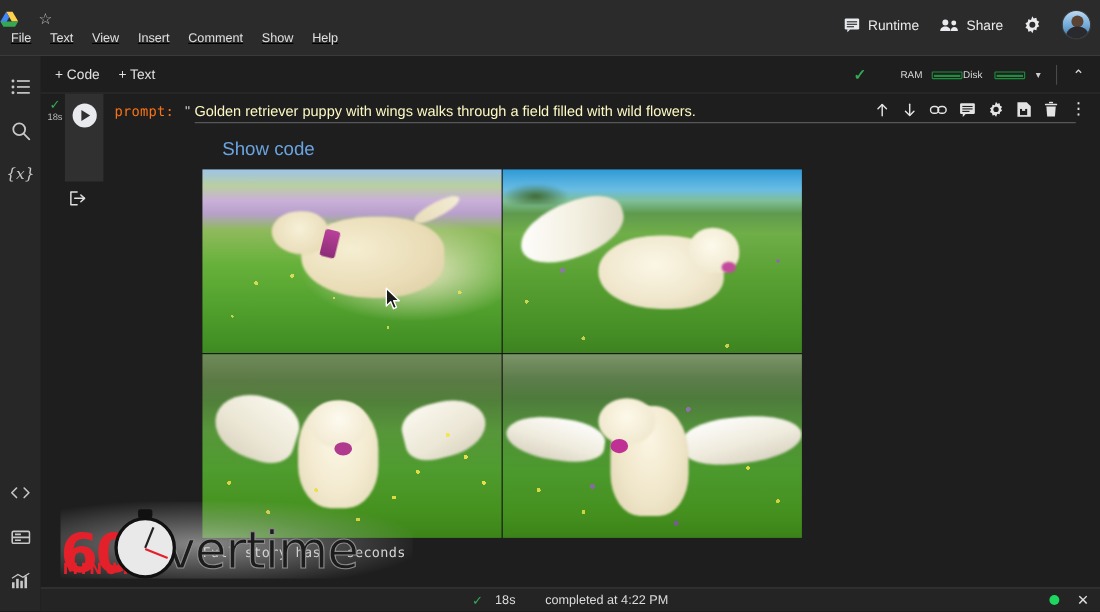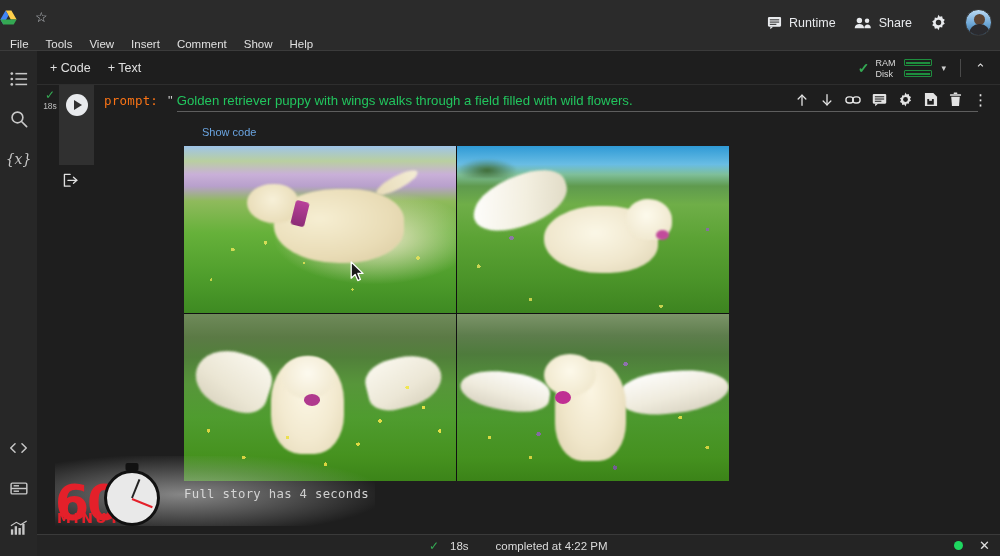--- a/index.html
+++ b/index.html
@@ -50,21 +50,21 @@
   .title-row { display: flex; align-items: center; height: 24px; }
   .drive-icon {
     width: 17px; height: 15px; margin-right: 7px;
     position: relative; flex: 0 0 17px;
   }
   .notebook-title {
     color: #e8eaed; font-size: 15.5px; letter-spacing: .1px;
     white-space: nowrap;
   }
   .star-icon { margin-left: 11px; color: #bdc1c6; font-size: 14px; line-height: 14px;}
-  .menu-row { display: flex; align-items: flex-end; height: 21px; padding-left: 10px; gap: 17px; }
+  .menu-row { display: flex; align-items: flex-start; height: 21px; padding-left: 10px; gap: 17px; text-decoration: underline; }
   .menu-item { color: #e0e0e0; font-size: 11.5px; cursor: default; }
   .header-right {
     display: flex; align-items: center; gap: 0px;
     position: absolute; right: 8px; top: 8px;
   }
   .hr-btn {
     display: flex; align-items: center; gap: 7px;
     color: #e8eaed; font-size: 12.5px;
     padding: 6px 9px; border-radius: 4px;
   }
@@ -113,21 +113,21 @@
     padding-left: 13px; gap: 17px;
     border-bottom: 1px solid #2e2e2e;
     position: relative;
   }
   .tb-add { color: #e0e0e0; font-size: 12.5px; display:flex; align-items:center; gap:4px;}
   .ram-disk {
     position: absolute; right: 10px; top: 0; height: 34px;
     display: flex; align-items: center; gap: 6px;
   }
   .rd-check { color: #34a853; font-size: 14px; font-weight: 700; }
-  .rd-labels { display: flex; flex-direction: column; gap: 1px; }
+  .rd-labels { display: flex; flex-direction: row; gap: 1px; margin-left: 25px; }
   .rd-line { display: flex; align-items: center; gap: 5px; }
   .rd-text { color: #dadada; font-size: 9px; width: 23px; }
   .rd-bar {
     width: 28px; height: 7px;
     border: 1px solid #1e8e3e; border-radius: 1px;
     background: #1e1e1e; position: relative;
   }
   .rd-bar i { position:absolute; left:1px; top:2px; height:2px; background:#1e8e3e; display:block;}
   .caret { color: #cfcfcf; font-size: 9px; padding: 0 4px; }
   .vsep { width: 1px; height: 18px; background: #4a4a4a; margin: 0 4px; }
@@ -167,32 +167,32 @@
     padding: 8px 0 0 10px;
   }
   .form-label {
     font-family: "DejaVu Sans Mono", monospace;
     font-size: 12.5px; color: #f97316; letter-spacing: .2px;
     white-space: nowrap;
   }
   .form-quote { color: #cfcfcf; font-size: 13px; margin: 0 4px 0 10px; }
   .form-input-wrap { flex: 1 1 auto; margin-right: 22px; position: relative;}
   .form-input-text {
-    color: #22c55e; font-size: 13.2px;
+    color: #fef9c3; font-size: 13.2px;
     border-bottom: 1px solid #5e5e5e;
     padding-bottom: 3px; display: block;
     white-space: nowrap; overflow: hidden;
   }
   .cell-tools {
     position: absolute; right: 12px; top: 7px;
     display: flex; align-items: center; gap: 11px;
     color: #e3e3e3;
   }
   .showcode {
-    color: #6aa4e0; font-size: 11px;
+    color: #6aa4e0; font-size: 17px;
     padding: 14px 0 0 108px;
   }
 
   
   .outwrap { padding: 8px 0 0 90px; position: relative; }
   .grid {
     width: 545px; height: 335px;
     display: grid;
     grid-template-columns: 1fr 1fr;
     grid-template-rows: 1fr 1fr;
@@ -448,21 +448,21 @@
           <svg width="17" height="15" viewBox="0 0 17 15">
             <path d="M5.6 0.6 L11.4 0.6 L16.6 9.6 L10.8 9.6 Z" fill="#ffd04b"></path>
             <path d="M5.6 0.6 L0.4 9.6 L3.3 14.4 L8.5 5.4 Z" fill="#4285f4"></path>
             <path d="M0.4 9.6 L16.6 9.6 L13.7 14.4 L3.3 14.4 Z" fill="#34a853"></path>
           </svg>
         </span>
         <span class="star-icon">☆</span>
       </div>
       <div class="menu-row">
         <span class="menu-item">File</span>
-        <span class="menu-item">Tools</span>
+        <span class="menu-item">Text</span>
         <span class="menu-item">View</span>
         <span class="menu-item">Insert</span>
         <span class="menu-item">Comment</span>
         <span class="menu-item">Show</span>
         <span class="menu-item">Help</span>
       </div>
     </div>
 
     <div class="header-right">
       <div class="hr-btn">
@@ -709,20 +709,21 @@
 
         <div class="watermark">
           <div class="wm-glow"></div>
           <div class="wm-60">
             <span>60</span>
             <span class="wm-minutes">MINUTES</span>
           </div>
           <div class="wm-clock">
             <span class="wm-knob"></span>
           </div>
+          <div class="wm-vertime">vertime</div>
         </div>
 
       </div>
 
       <div class="statusbar">
         <span class="sb-check">✓</span>
         <span class="sb-dur">18s</span>
         <span class="sb-msg">completed at 4:22 PM</span>
         <span class="sb-right">
           <span class="greendot"></span>

